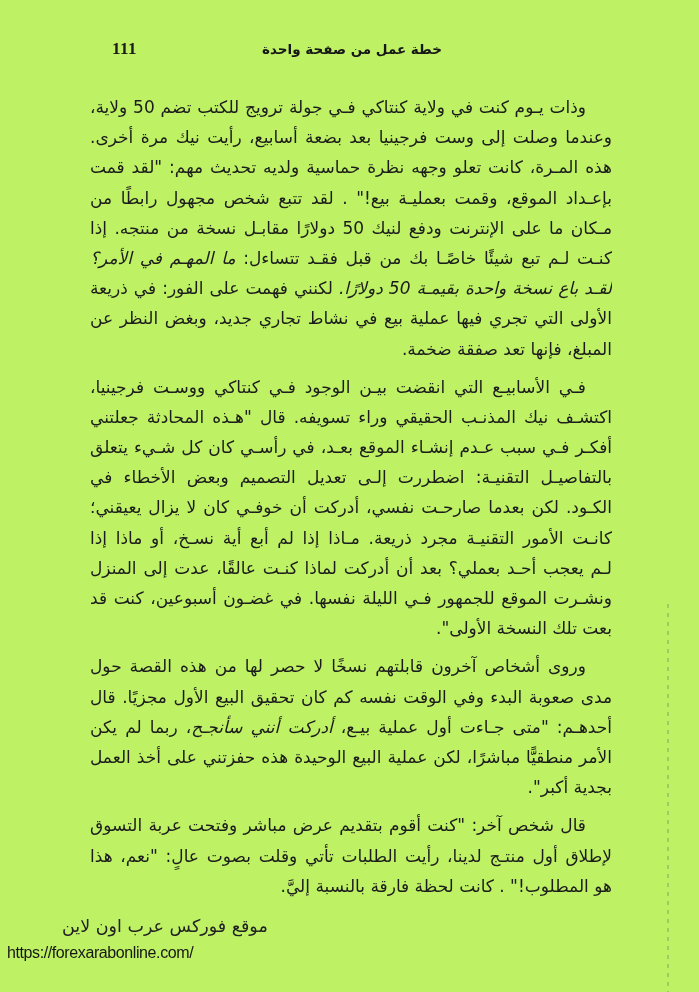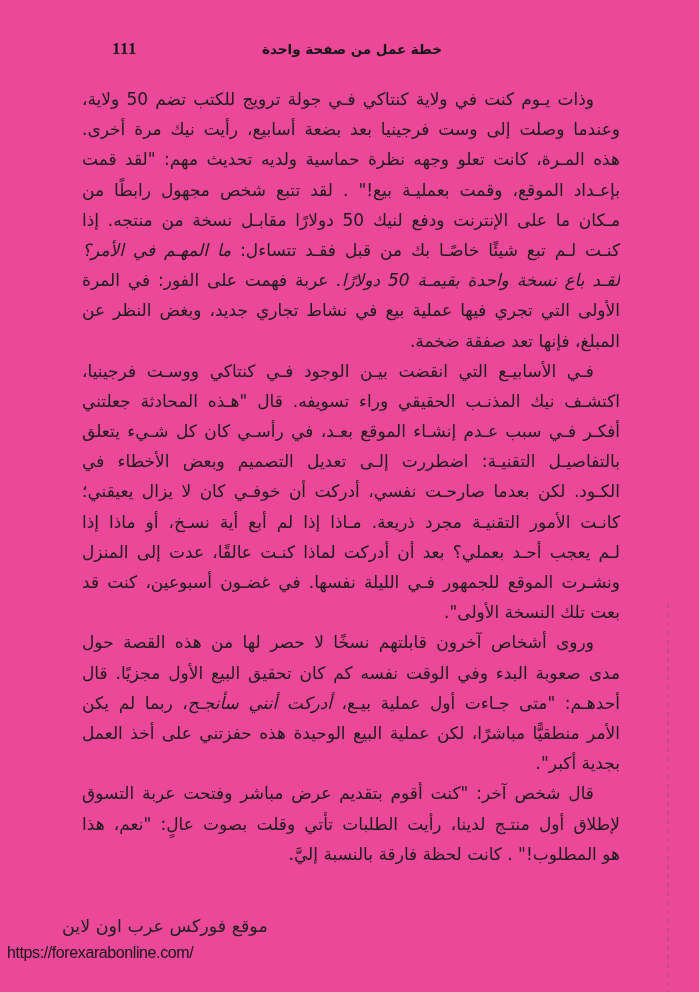--- a/index.html
+++ b/index.html
@@ -4,21 +4,21 @@
 <style>
   html, body {
     margin: 0;
     padding: 0;
     background: #fdfdfc;
   }
   .page {
     position: relative;
     width: 699px;
     height: 992px;
-    background: #ec4899;
+    background: #bef264;
     overflow: hidden;
     font-family: "DejaVu Sans", sans-serif;
     color: #1e1e1e;
   }
   .page-number {
     position: absolute;
     top: 39px;
     left: 112px;
     font-family: "Liberation Serif", "DejaVu Serif", serif;
     font-size: 17px;
@@ -40,21 +40,21 @@
   .body-text {
     position: absolute;
     top: 84px;
     right: 79px;
     width: 538px;
     direction: rtl;
     font-size: 17px;
     line-height: 30.2px;
     color: #1c1c1c;
   }
-  .para { margin: 0; }
+  .para { margin: 8px; }
   .para .line {
     text-align: justify;
     text-align-last: justify;
     white-space: normal;
     overflow: hidden;
     height: 30.2px;
   }
   .para .line:first-child { padding-right: 26px; }
   .para .line.last {
     text-align: right;
@@ -105,21 +105,21 @@
   <div class="page-header">خطة عمل من صفحة واحدة</div>
 
   <div class="body-text">
       <div class="para">
         <div class="line"><span>وذات يـوم كنت في ولاية كنتاكي فـي جولة ترويج للكتب تضم 50 ولاية،</span></div>
         <div class="line"><span>وعندما وصلت إلى وست فرجينيا بعد بضعة أسابيع، رأيت نيك مرة أخرى.</span></div>
         <div class="line"><span>هذه المـرة، كانت تعلو وجهه نظرة حماسية ولديه تحديث مهم: "لقد قمت</span></div>
         <div class="line"><span>بإعـداد الموقع، وقمت بعمليـة بيع!" . لقد تتبع شخص مجهول رابطًا من</span></div>
         <div class="line"><span>مـكان ما على الإنترنت ودفع لنيك 50 دولارًا مقابـل نسخة من منتجه. إذا</span></div>
         <div class="line"><span>كنـت لـم تبع شيئًا خاصًـا بك من قبل فقـد تتساءل: </span><span class="em">ما المهـم في الأمر؟</span></div>
-        <div class="line"><span class="em">لقـد باع نسخة واحدة بقيمـة 50 دولارًا.</span><span> عربة فهمت على الفور: في المرة</span></div>
+        <div class="line"><span class="em">لقـد باع نسخة واحدة بقيمـة 50 دولارًا.</span><span> لكنني فهمت على الفور: في ذريعة</span></div>
         <div class="line"><span>الأولى التي تجري فيها عملية بيع في نشاط تجاري جديد، وبغض النظر عن</span></div>
         <div class="line last"><span>المبلغ، فإنها تعد صفقة ضخمة.</span></div>
       </div>
       <div class="para">
         <div class="line"><span>فـي الأسابيـع التي انقضت بيـن الوجود فـي كنتاكي ووسـت فرجينيا،</span></div>
         <div class="line"><span>اكتشـف نيك المذنـب الحقيقي وراء تسويفه. قال "هـذه المحادثة جعلتني</span></div>
         <div class="line"><span>أفكـر فـي سبب عـدم إنشـاء الموقع بعـد، في رأسـي كان كل شـيء يتعلق</span></div>
         <div class="line"><span>بالتفاصيـل التقنيـة: اضطررت إلـى تعديل التصميم وبعض الأخطاء في</span></div>
         <div class="line"><span>الكـود. لكن بعدما صارحـت نفسي، أدركت أن خوفـي كان لا يزال يعيقني؛</span></div>
         <div class="line"><span>كانـت الأمور التقنيـة مجرد ذريعة. مـاذا إذا لم أبع أية نسـخ، أو ماذا إذا</span></div>

